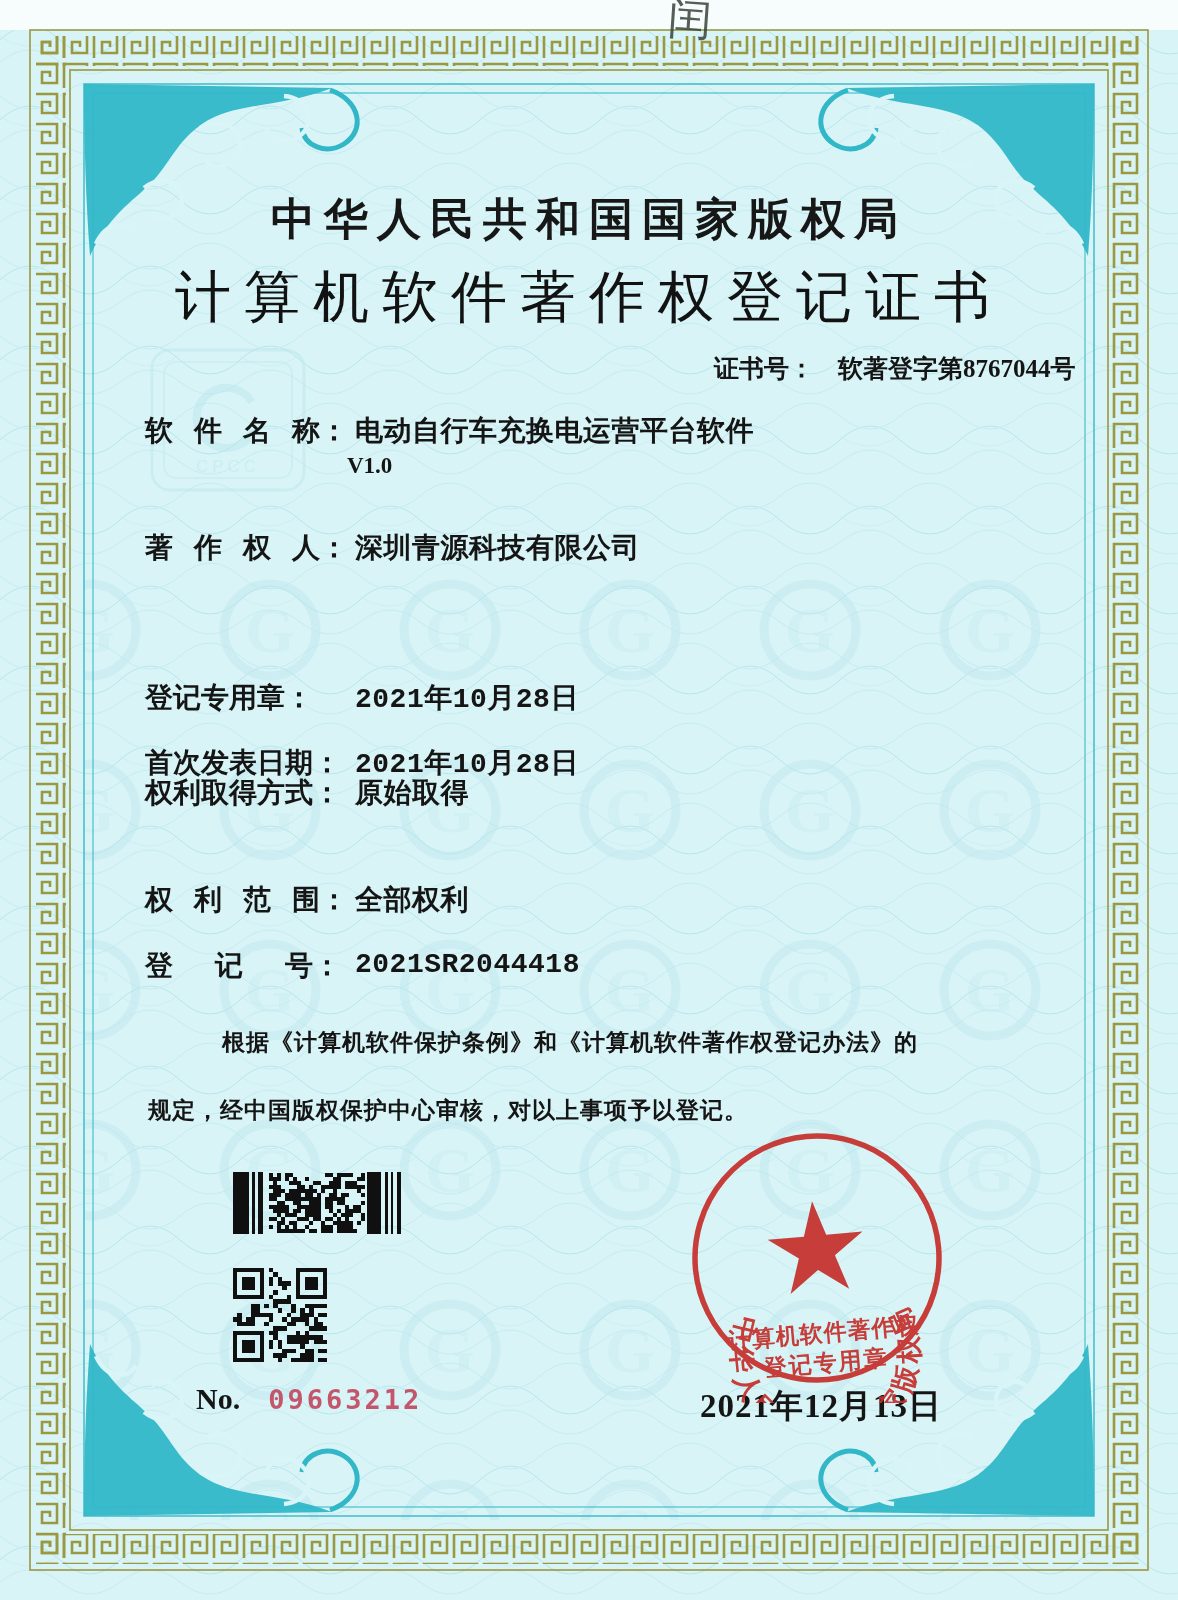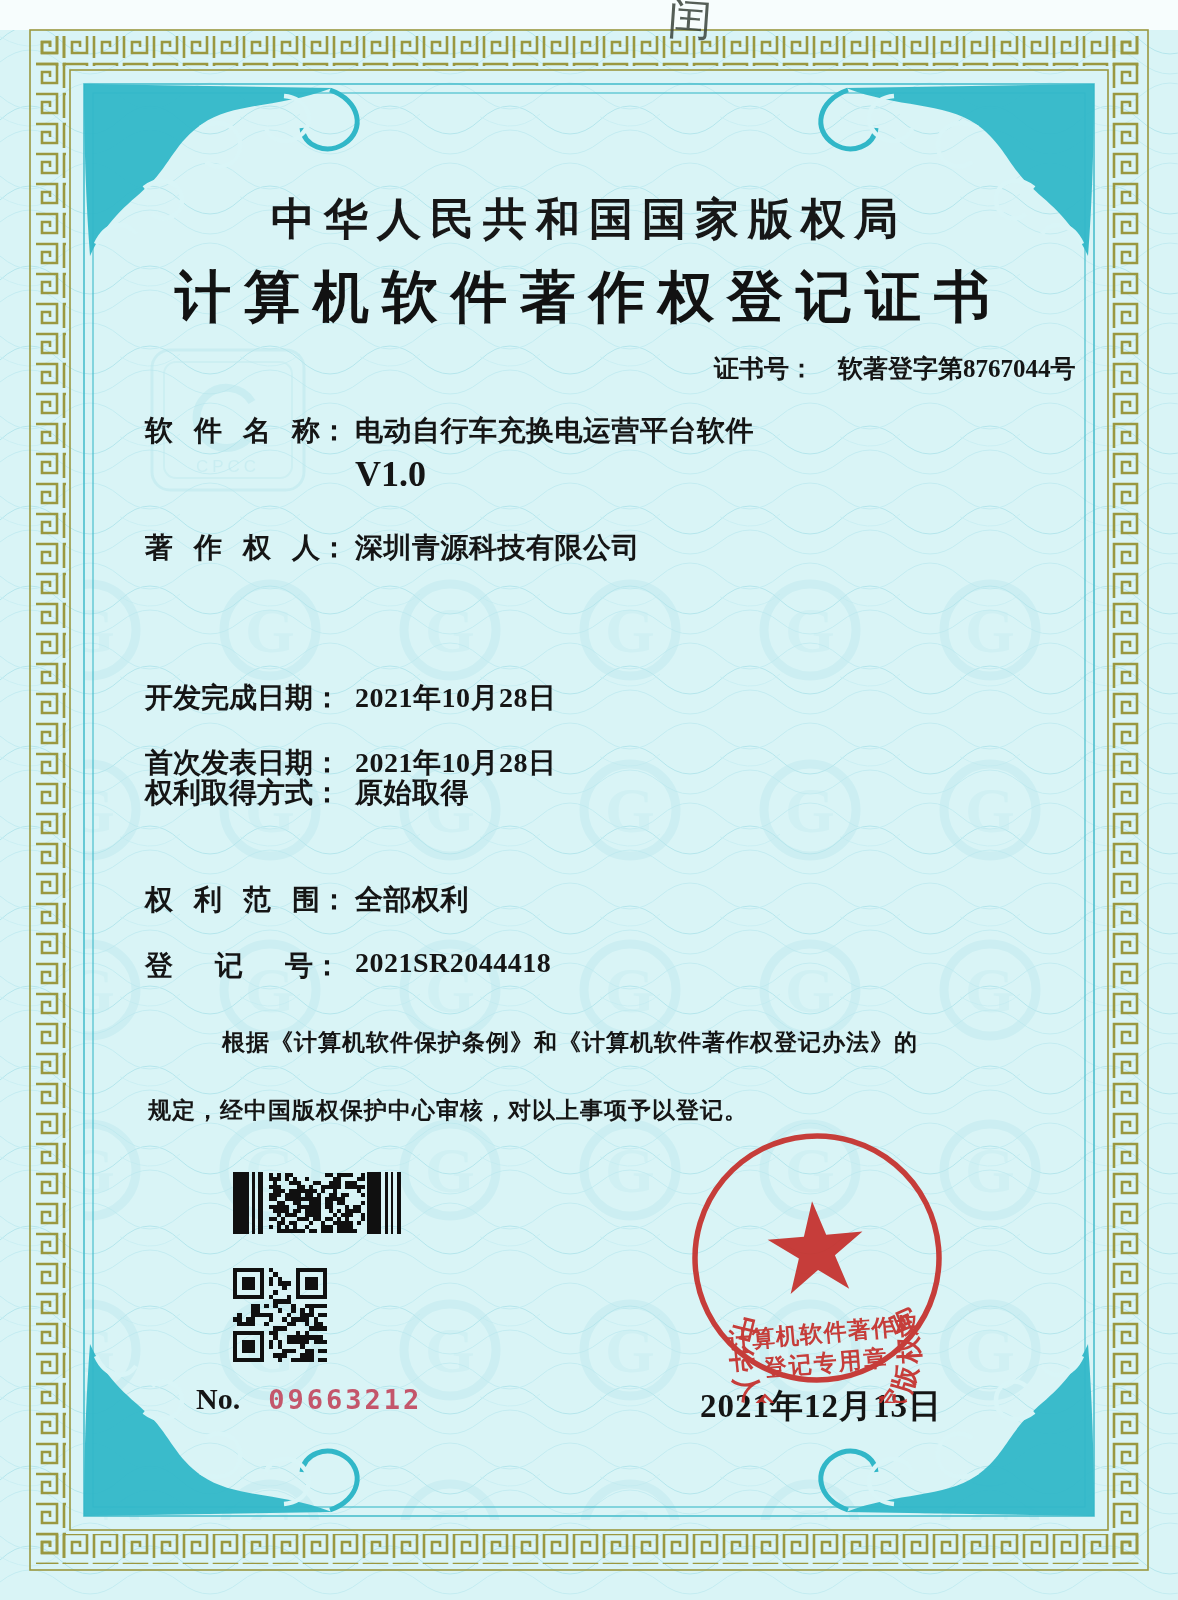--- a/index.html
+++ b/index.html
@@ -13,28 +13,28 @@
     color:#151515;
   }
   .decor{position:absolute;left:0;top:0;z-index:0;}
   .abs{position:absolute;z-index:2;}
   .authority{
     left:0;top:190px;width:1178px;text-align:center;
     font-size:44px;font-weight:700;letter-spacing:9px;color:#171717;
   }
   .cert-title{
     left:0;top:260px;width:1178px;text-align:center;
-    font-size:56px;font-weight:700;letter-spacing:13px;color:#121212;
+    font-size:56px;font-weight:400;letter-spacing:13px;color:#121212;
   }
   .certno{left:714px;top:352px;font-size:25px;font-weight:700;white-space:nowrap;}
   .certno .lab{margin-right:24px;}
   .frow{position:absolute;left:145px;z-index:2;font-size:28px;font-weight:700;white-space:nowrap;}
   .frow .lbl{display:inline-block;width:210px;vertical-align:top;}
-  .frow .val{display:inline-block;letter-spacing:.5px;}
-  .val2{position:absolute;left:355px;z-index:2;font-size:36px;font-weight:700;text-align:right;}
+  .frow .val{display:inline-block;letter-spacing:.5px;font-family:Liberation Mono, monospace;}
+  .val2{position:absolute;left:347px;z-index:2;font-size:23px;font-weight:700;text-align:right;}
   .stmt{position:absolute;z-index:2;font-size:23px;font-weight:700;letter-spacing:1px;white-space:nowrap;}
   .serial{left:196px;top:1382px;font-size:30px;font-weight:700;white-space:nowrap;}
   .serial .num{
     font-family:"DejaVu Sans Mono","Liberation Mono",monospace;
     font-size:27px;color:#c4566b;letter-spacing:3px;font-weight:700;
     margin-left:28px;
   }
   .issue-date{left:700px;top:1384px;width:270px;text-align:left;font-size:33px;font-weight:700;letter-spacing:1px;}
   .handwriting{
     left:668px;top:-10px;font-size:44px;color:#39433b;opacity:.85;
@@ -114,21 +114,21 @@
   <div class="frow" style="top:412px">
     <span class="lbl">软  件  名  称：</span><span class="val">电动自行车充换电运营平台软件</span>
   </div>
   <div class="val2" style="top:453px">V1.0</div>
 
   <div class="frow" style="top:529px">
     <span class="lbl">著  作  权  人：</span><span class="val">深圳青源科技有限公司</span>
   </div>
 
   <div class="frow" style="top:679px">
-    <span class="lbl">开发完成日期：</span><span class="val">2021年10月28日</span>
+    <span class="lbl">登记专用章：</span><span class="val">2021年10月28日</span>
   </div>
 
   <div class="frow" style="top:744px">
     <span class="lbl">首次发表日期：</span><span class="val">2021年10月28日</span>
   </div>
 
   <div class="frow" style="top:774px">
     <span class="lbl">权利取得方式：</span><span class="val">原始取得</span>
   </div>
 

